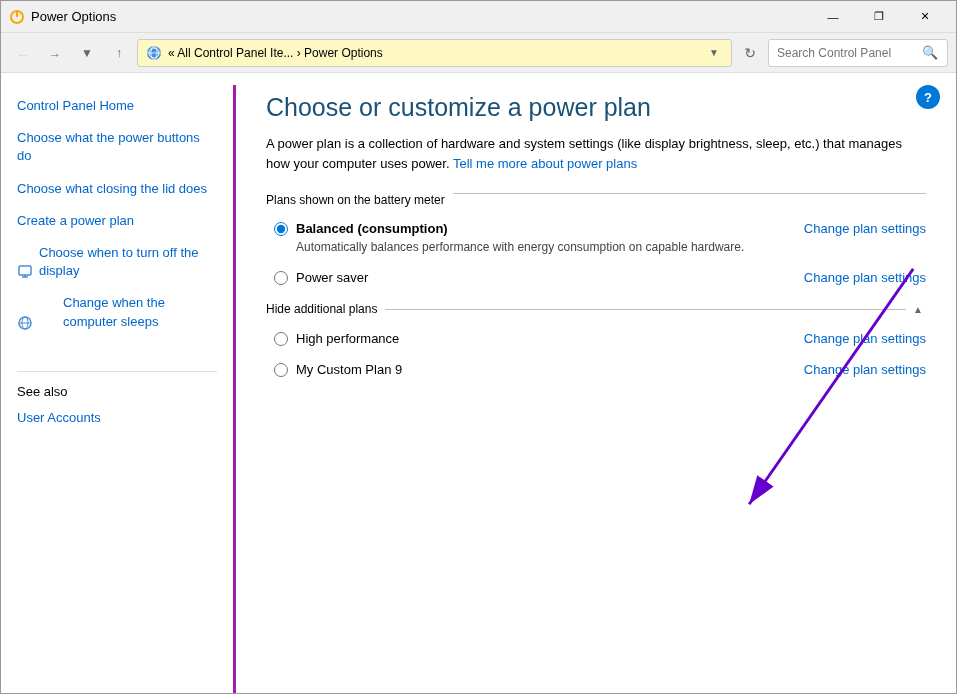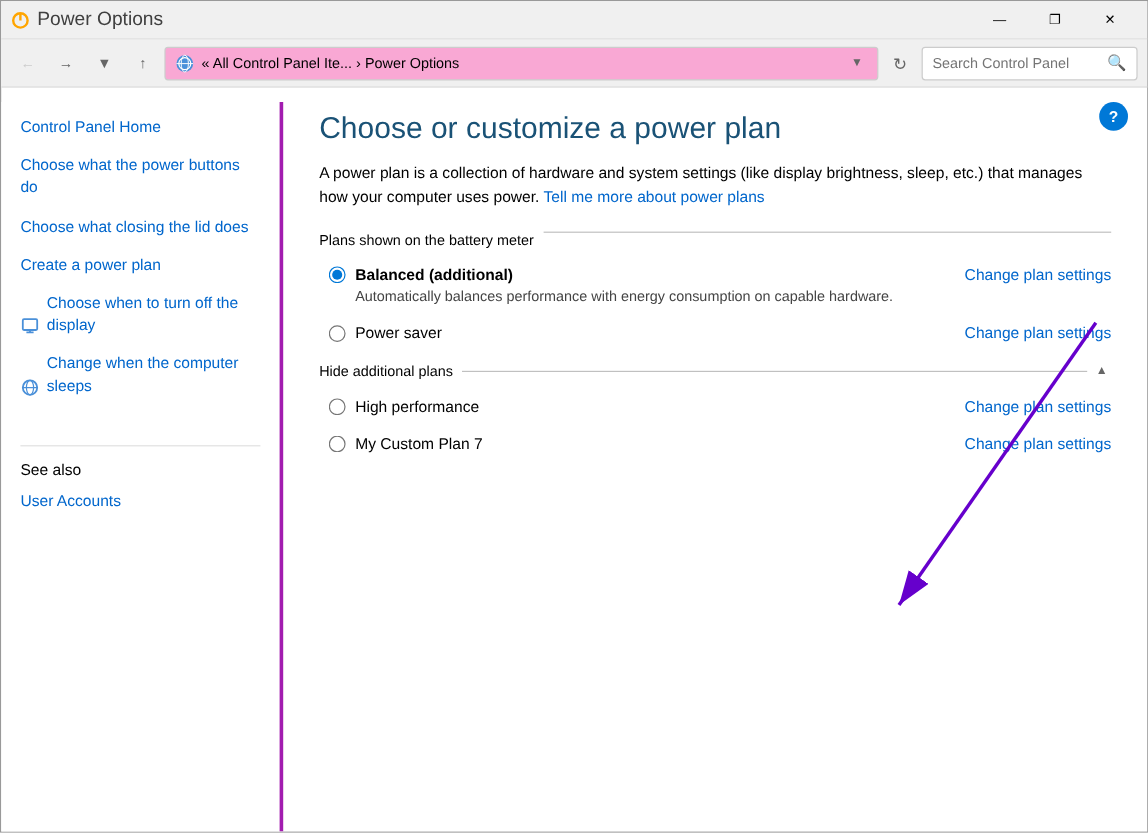--- a/index.html
+++ b/index.html
@@ -34,22 +34,22 @@
 
     .title-bar-icon {
       width: 16px;
       height: 16px;
       margin-right: 6px;
       flex-shrink: 0;
     }
 
     .title-bar-title {
       flex: 1;
-      font-size: 16px;
-      color: #404040;
+      font-size: 13px;
+      color: #000000;
     }
 
     .title-bar-controls {
       display: flex;
       gap: 0;
     }
 
     .title-bar-btn {
       width: 46px;
       height: 32px;
@@ -90,21 +90,21 @@
     }
 
     .nav-btn.disabled {
       color: #ccc;
       cursor: default;
     }
 
     .address-field {
       flex: 1;
       height: 28px;
-      background: #f9a8d4;
+      background: #fef9c3;
       border: 1px solid #ccc;
       border-radius: 3px;
       display: flex;
       align-items: center;
       padding: 0 8px;
       gap: 6px;
     }
 
     .address-icon {
       width: 16px;
@@ -424,21 +424,21 @@
 
       <div class="globe-icon-wrapper">
         <svg class="globe-icon" viewBox="0 0 16 16">
           <rect x="2" y="2" width="12" height="9" rx="1" fill="none" stroke="#4a90d9" stroke-width="1.5"></rect>
           <line x1="5" y1="13" x2="11" y2="13" stroke="#4a90d9" stroke-width="1.5"></line>
           <line x1="8" y1="11" x2="8" y2="13" stroke="#4a90d9" stroke-width="1.5"></line>
         </svg>
         <a class="sidebar-link" style="margin-bottom:0;">Choose when to turn off the display</a>
       </div>
 
-      <div class="globe-icon-wrapper" style="margin-top:10px;">
+      <div class="globe-icon-wrapper" style="margin-top:10px;gap:24px;">
         <svg class="globe-icon" viewBox="0 0 16 16">
           <circle cx="8" cy="8" r="6" fill="none" stroke="#4a90d9" stroke-width="1.5"></circle>
           <line x1="2" y1="8" x2="14" y2="8" stroke="#4a90d9" stroke-width="1"></line>
           <ellipse cx="8" cy="8" rx="3" ry="6" fill="none" stroke="#4a90d9" stroke-width="1"></ellipse>
         </svg>
         <a class="sidebar-link" style="margin-bottom:0;">Change when the computer sleeps</a>
       </div>
 
       <div class="sidebar-see-also">
         <div class="sidebar-see-also-label">See also</div>
@@ -459,21 +459,21 @@
       <div class="plans-section">
         <div class="section-header">
           <span class="section-label">Plans shown on the battery meter</span>
           <div class="section-line"></div>
         </div>
 
         <div class="plan-item">
           <div class="plan-row">
             <label class="plan-radio-label">
               <input type="radio" class="plan-radio" name="plan" checked="" style="">
-              <span class="plan-name">Balanced (additional)</span>
+              <span class="plan-name">Balanced (consumption)</span>
             </label>
             <a href="#" class="change-plan-link">Change plan settings</a>
           </div>
           <div class="plan-description">Automatically balances performance with energy consumption on capable hardware.</div>
         </div>
 
         <div class="plan-item">
           <div class="plan-row">
             <label class="plan-radio-label">
               <input type="radio" class="plan-radio" name="plan" style="">
@@ -498,21 +498,21 @@
               <span class="plan-name-normal">High performance</span>
             </label>
             <a href="#" class="change-plan-link">Change plan settings</a>
           </div>
         </div>
 
         <div class="plan-item">
           <div class="plan-row">
             <label class="plan-radio-label">
               <input type="radio" class="plan-radio" name="plan" style="">
-              <span class="plan-name-normal">My Custom Plan 7</span>
+              <span class="plan-name-normal">My Custom Plan 9</span>
             </label>
             <a href="#" class="change-plan-link">Change plan settings</a>
           </div>
         </div>
       </div>
 
       <svg class="arrow-overlay" viewBox="0 0 680 580" style="position:absolute;top:0;left:235px;width:calc(100% - 235px);height:100%;pointer-events:none;">
         <defs>
           <marker id="arrowhead" markerWidth="10" markerHeight="7" refX="10" refY="3.5" orient="auto">
             <polygon points="0 0, 10 3.5, 0 7" fill="#6600cc"></polygon>

